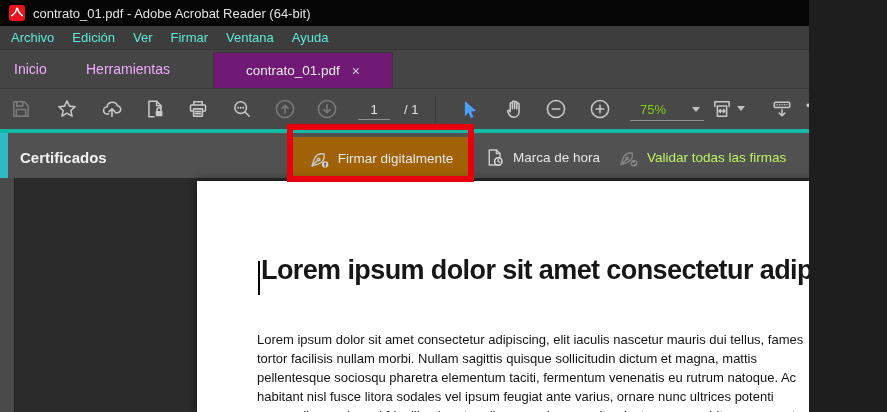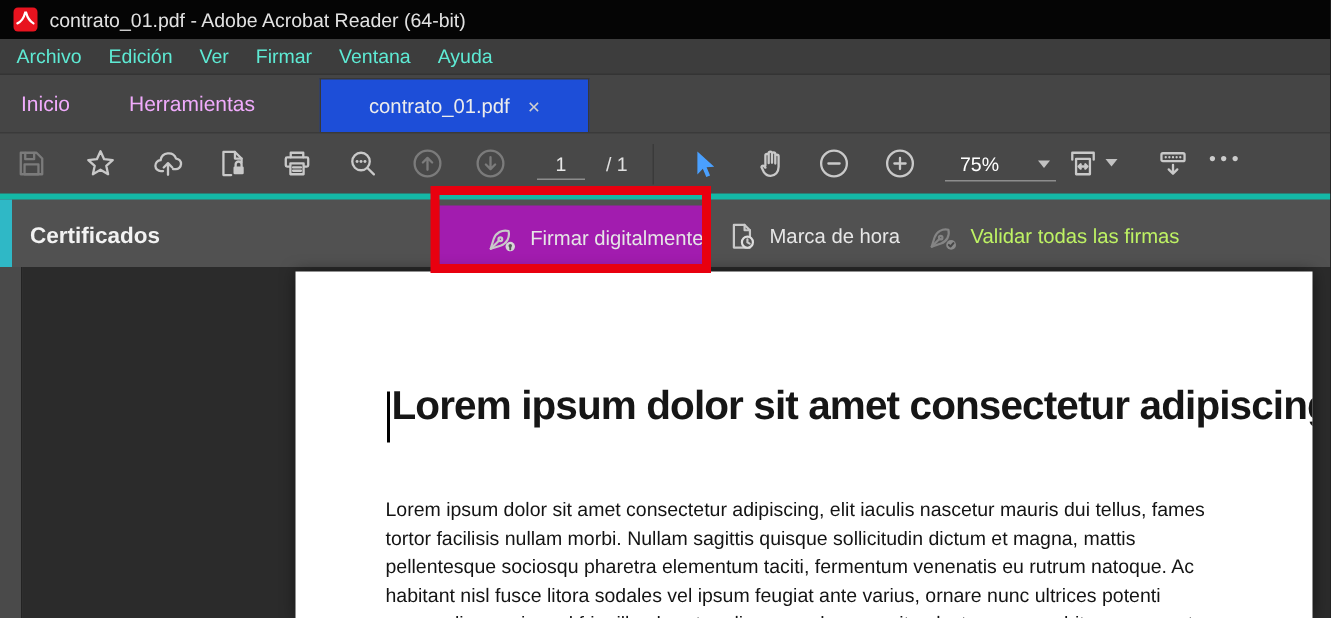--- a/index.html
+++ b/index.html
@@ -1,69 +1,69 @@
 <!DOCTYPE html>
 <html><head>
 <meta charset="utf-8">
 <style>
   * { margin:0; padding:0; box-sizing:border-box; }
   html,body { background:#1e1e1e; }
   body { font-family:"Liberation Sans", sans-serif; }
-  .frame { position:relative; width:887px; height:412px; overflow:hidden; background:#2b2b2b; }
+  .frame { position:relative; width:809px; height:412px; overflow:hidden; background:#2b2b2b; }
 
   
   .titlebar { position:absolute; left:0; top:0; width:887px; height:26px; background:#050505;
               display:flex; align-items:center; padding-left:9px; gap:8px; }
   .adobe-badge { width:16px; height:16px; background:#e8131f; border-radius:3px; flex:0 0 auto;
                  display:flex; align-items:center; justify-content:center; }
   .window-title { color:#e2e2e2; font-size:13px; white-space:nowrap; }
 
   
   .menubar { position:absolute; left:0; top:26px; width:887px; height:24px; background:#3d3d3d;
              display:flex; align-items:center; padding-left:2px; border-bottom:1px solid #343434; }
   .menu-item { color:#5eead4; font-size:13px; padding:0 9px; height:100%; display:flex; align-items:center; cursor:default; }
 
   
   .tabbar { position:absolute; left:0; top:50px; width:887px; height:38px; background:#454545; }
   .tab-plain { position:absolute; top:0; height:100%; display:flex; align-items:center; color:#f0abfc; font-size:14px; }
-  .tab-active { position:absolute; left:213px; top:2px; width:180px; height:36px; background:#1d4ed8;
+  .tab-active { position:absolute; left:213px; top:2px; width:180px; height:36px; background:#701a75;
                 border:1px solid #383838; border-bottom:none;
                 display:flex; align-items:center; justify-content:center; gap:12px; }
   .tab-active .tab-label { color:#ececec; font-size:13.5px; }
   .tab-close { color:#cfcfcf; font-size:14px; line-height:14px; }
 
   
   .toolbar { position:absolute; left:0; top:88px; width:887px; height:41px; background:#484848; border-top:1px solid #3a3a3a; }
   .ticon { position:absolute; top:9px; width:22px; height:22px; }
   .ticon svg { width:22px; height:22px; display:block; }
   svg .st { stroke:#c9c9c9; fill:none; stroke-width:1.4; stroke-linecap:round; stroke-linejoin:round; }
   svg .fl { fill:#c9c9c9; stroke:none; }
   .dis svg .st { stroke:#7b7b7b; }
   .page-field { position:absolute; left:358px; top:10px; display:flex; align-items:center; gap:14px; }
   .page-input { width:32px; height:21px; background:transparent; border:none; border-bottom:1px solid #8d8d8d;
                 color:#e8e8e8; font-size:13px; text-align:center; font-family:"Liberation Sans", sans-serif; }
   .page-total { color:#e0e0e0; font-size:13px; }
   .tsep { position:absolute; left:435px; top:7px; width:1px; height:27px; background:#3a3a3a; }
   .zoom-control { position:absolute; left:630px; top:10px; width:74px; height:22px; border-bottom:1px solid #8d8d8d;
                   display:flex; align-items:center; justify-content:space-between; padding:0 4px 0 10px; }
-  .zoom-value { color:#ffffff; font-size:13px; }
+  .zoom-value { color:#84cc16; font-size:13px; }
   .caret { width:0; height:0; border-left:4px solid transparent; border-right:4px solid transparent; border-top:5px solid #c2c2c2; }
   .fit-control { position:absolute; left:711px; top:9px; display:flex; align-items:flex-start; gap:4px; }
   .fit-control .caret { margin-top:8px; }
   .more-tools { position:absolute; left:806px; top:9px; color:#cccccc; font-size:13px; letter-spacing:3px; }
 
   
   .certbar { position:absolute; left:0; top:129px; width:887px; height:49px; background:#515151; border-top:4px solid #14b8a6; }
   .cert-accent { position:absolute; left:0; top:0; width:8px; height:49px; background:#2fb8c6; }
   .cert-title { position:absolute; left:20px; top:0; height:49px; display:flex; align-items:center;
                 color:#f2f2f2; font-size:15px; font-weight:bold; }
   .cert-btn { position:absolute; top:0; height:49px; display:flex; align-items:center; gap:8px; }
   .cert-btn svg { width:21px; height:21px; display:block; }
   .cert-btn .lbl { font-size:13.5px; color:#e6e6e6; white-space:nowrap; }
-  .btn-sign { left:293px; top:4px; height:42px; width:176px; background:#a21caf; justify-content:flex-end; }
+  .btn-sign { left:293px; top:4px; height:42px; width:176px; background:#a16207; justify-content:center; }
   .btn-stamp { left:474px; padding:0 10px; }
   .btn-validate { left:608px; padding:0 10px; }
   .btn-validate .lbl { color:#bef264; }
   svg .stg { stroke:#848484; fill:none; stroke-width:1.4; stroke-linecap:round; stroke-linejoin:round; }
 
   
   .highlight-box { position:absolute; left:287px; top:124px; width:187px; height:58px;
                    border:6px solid #e8000f; z-index:50; pointer-events:none; }
 
   

